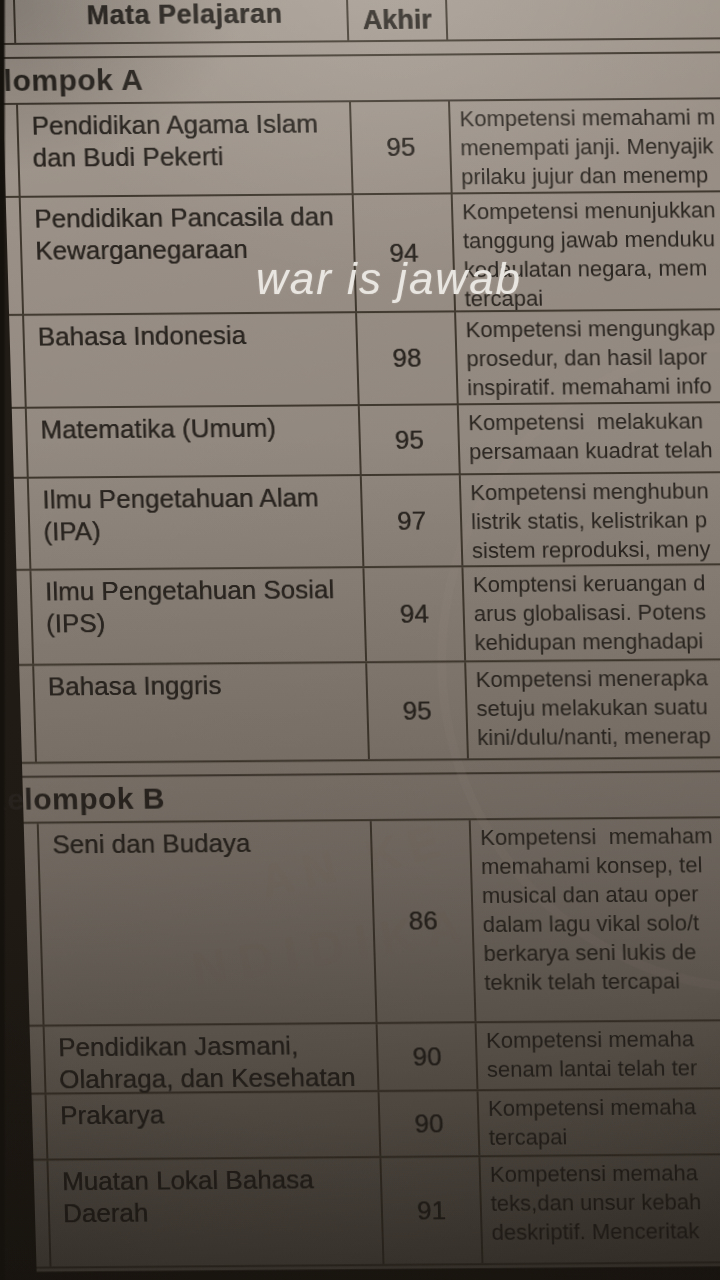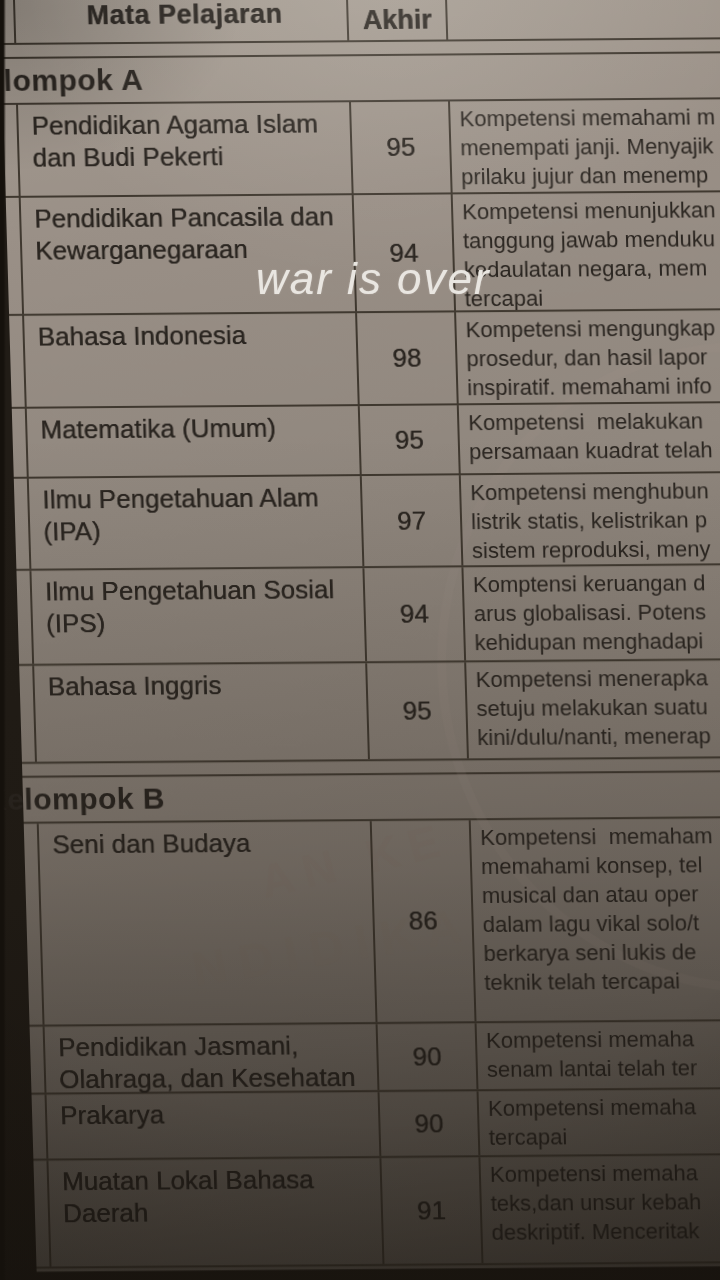--- a/index.html
+++ b/index.html
@@ -170,14 +170,14 @@
           <div class="gut"></div>
           <div class="subj">Muatan Lokal Bahasa Daerah</div>
           <div class="score">91</div>
           <div class="desc"><div class="dline">Kompetensi memaha</div><div class="dline">teks,dan unsur kebah</div><div class="dline">deskriptif. Menceritak</div></div>
         </div>
       </div>
   </div>
 
   <div class="light"></div>
   <div class="edge"></div>
-  <div class="caption">war is over</div>
+  <div class="caption">war is jawab</div>
 </div>
 
 </body></html>

